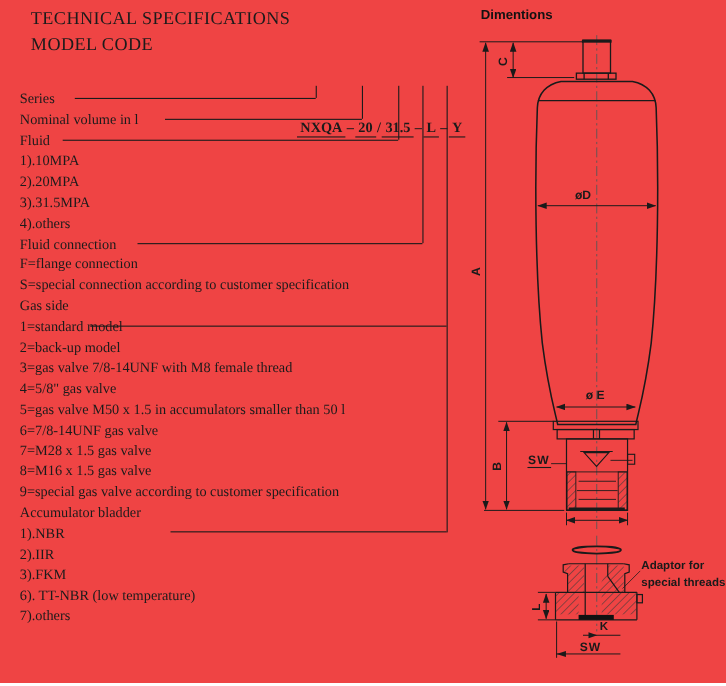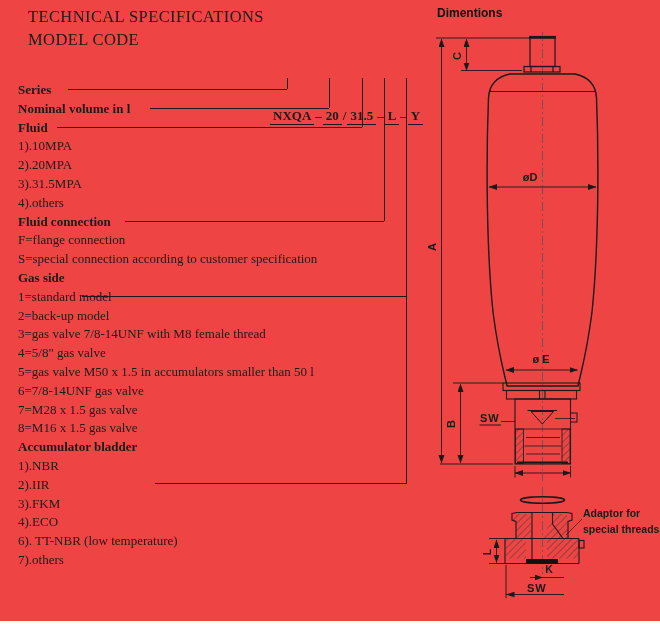--- a/index.html
+++ b/index.html
@@ -6,21 +6,21 @@
   #page{position:relative;width:660px;height:621px;background:#ef4444;overflow:hidden;
         color:#1b1b1b;font-family:"Liberation Serif",serif;}
   
   #title{position:absolute;left:28px;top:6px;font-size:16.5px;line-height:22.5px;letter-spacing:.4px;}
   
   #mcode{position:absolute;left:270px;top:60px;font-size:13px;font-weight:bold;white-space:nowrap;margin-top:48px;}
   #mcode .seg{border-bottom:1.2px solid #1b1b1b;padding:0 3px 1px;}
   #mcode .sep{margin:0 1px;}
   
   #speclist{position:absolute;left:18px;top:81px;width:400px;font-size:13px;line-height:18.8px;white-space:nowrap;}
-  #speclist .b{font-weight:bold;}
+  #speclist .b{font-weight:normal;}
   
   .hl,.vl{position:absolute;background:#1b1b1b;}
   .hl{height:1px;} .vl{width:1px;}
   
   #dimhead{position:absolute;left:437px;top:6px;font-family:"Liberation Sans",sans-serif;
            font-weight:bold;font-size:12px;color:#111;}
   #drawing{position:absolute;left:425px;top:0;}
   text{font-family:"Liberation Sans",sans-serif;font-weight:bold;fill:#1a1a1a;}
 </style>
 </head>
@@ -48,25 +48,25 @@
     <div>S=special connection according to customer specification</div>
     <div class="b">Gas side</div>
     <div>1=standard model</div>
     <div>2=back-up model</div>
     <div>3=gas valve 7/8-14UNF with M8 female thread</div>
     <div>4=5/8" gas valve</div>
     <div>5=gas valve M50 x 1.5 in accumulators smaller than 50 l</div>
     <div>6=7/8-14UNF gas valve</div>
     <div>7=M28 x 1.5 gas valve</div>
     <div>8=M16 x 1.5 gas valve</div>
+    <div>9=special gas valve according to customer specification</div>
     <div class="b">Accumulator bladder</div>
     <div>1).NBR</div>
     <div>2).IIR</div>
     <div>3).FKM</div>
-    <div>4).ECO</div>
     <div>6). TT-NBR (low temperature)</div>
     <div>7).others</div>
   </div>
 
   <div class="hl" style="left:68px;top:89px;width:219px;"></div>
   <div class="vl" style="left:287px;top:78px;height:11px;"></div>
   <div class="hl" style="left:150px;top:108px;width:179px;"></div>
   <div class="vl" style="left:329px;top:78px;height:30px;"></div>
   <div class="hl" style="left:57px;top:127px;width:305px;"></div>
   <div class="vl" style="left:362px;top:78px;height:49px;"></div>

